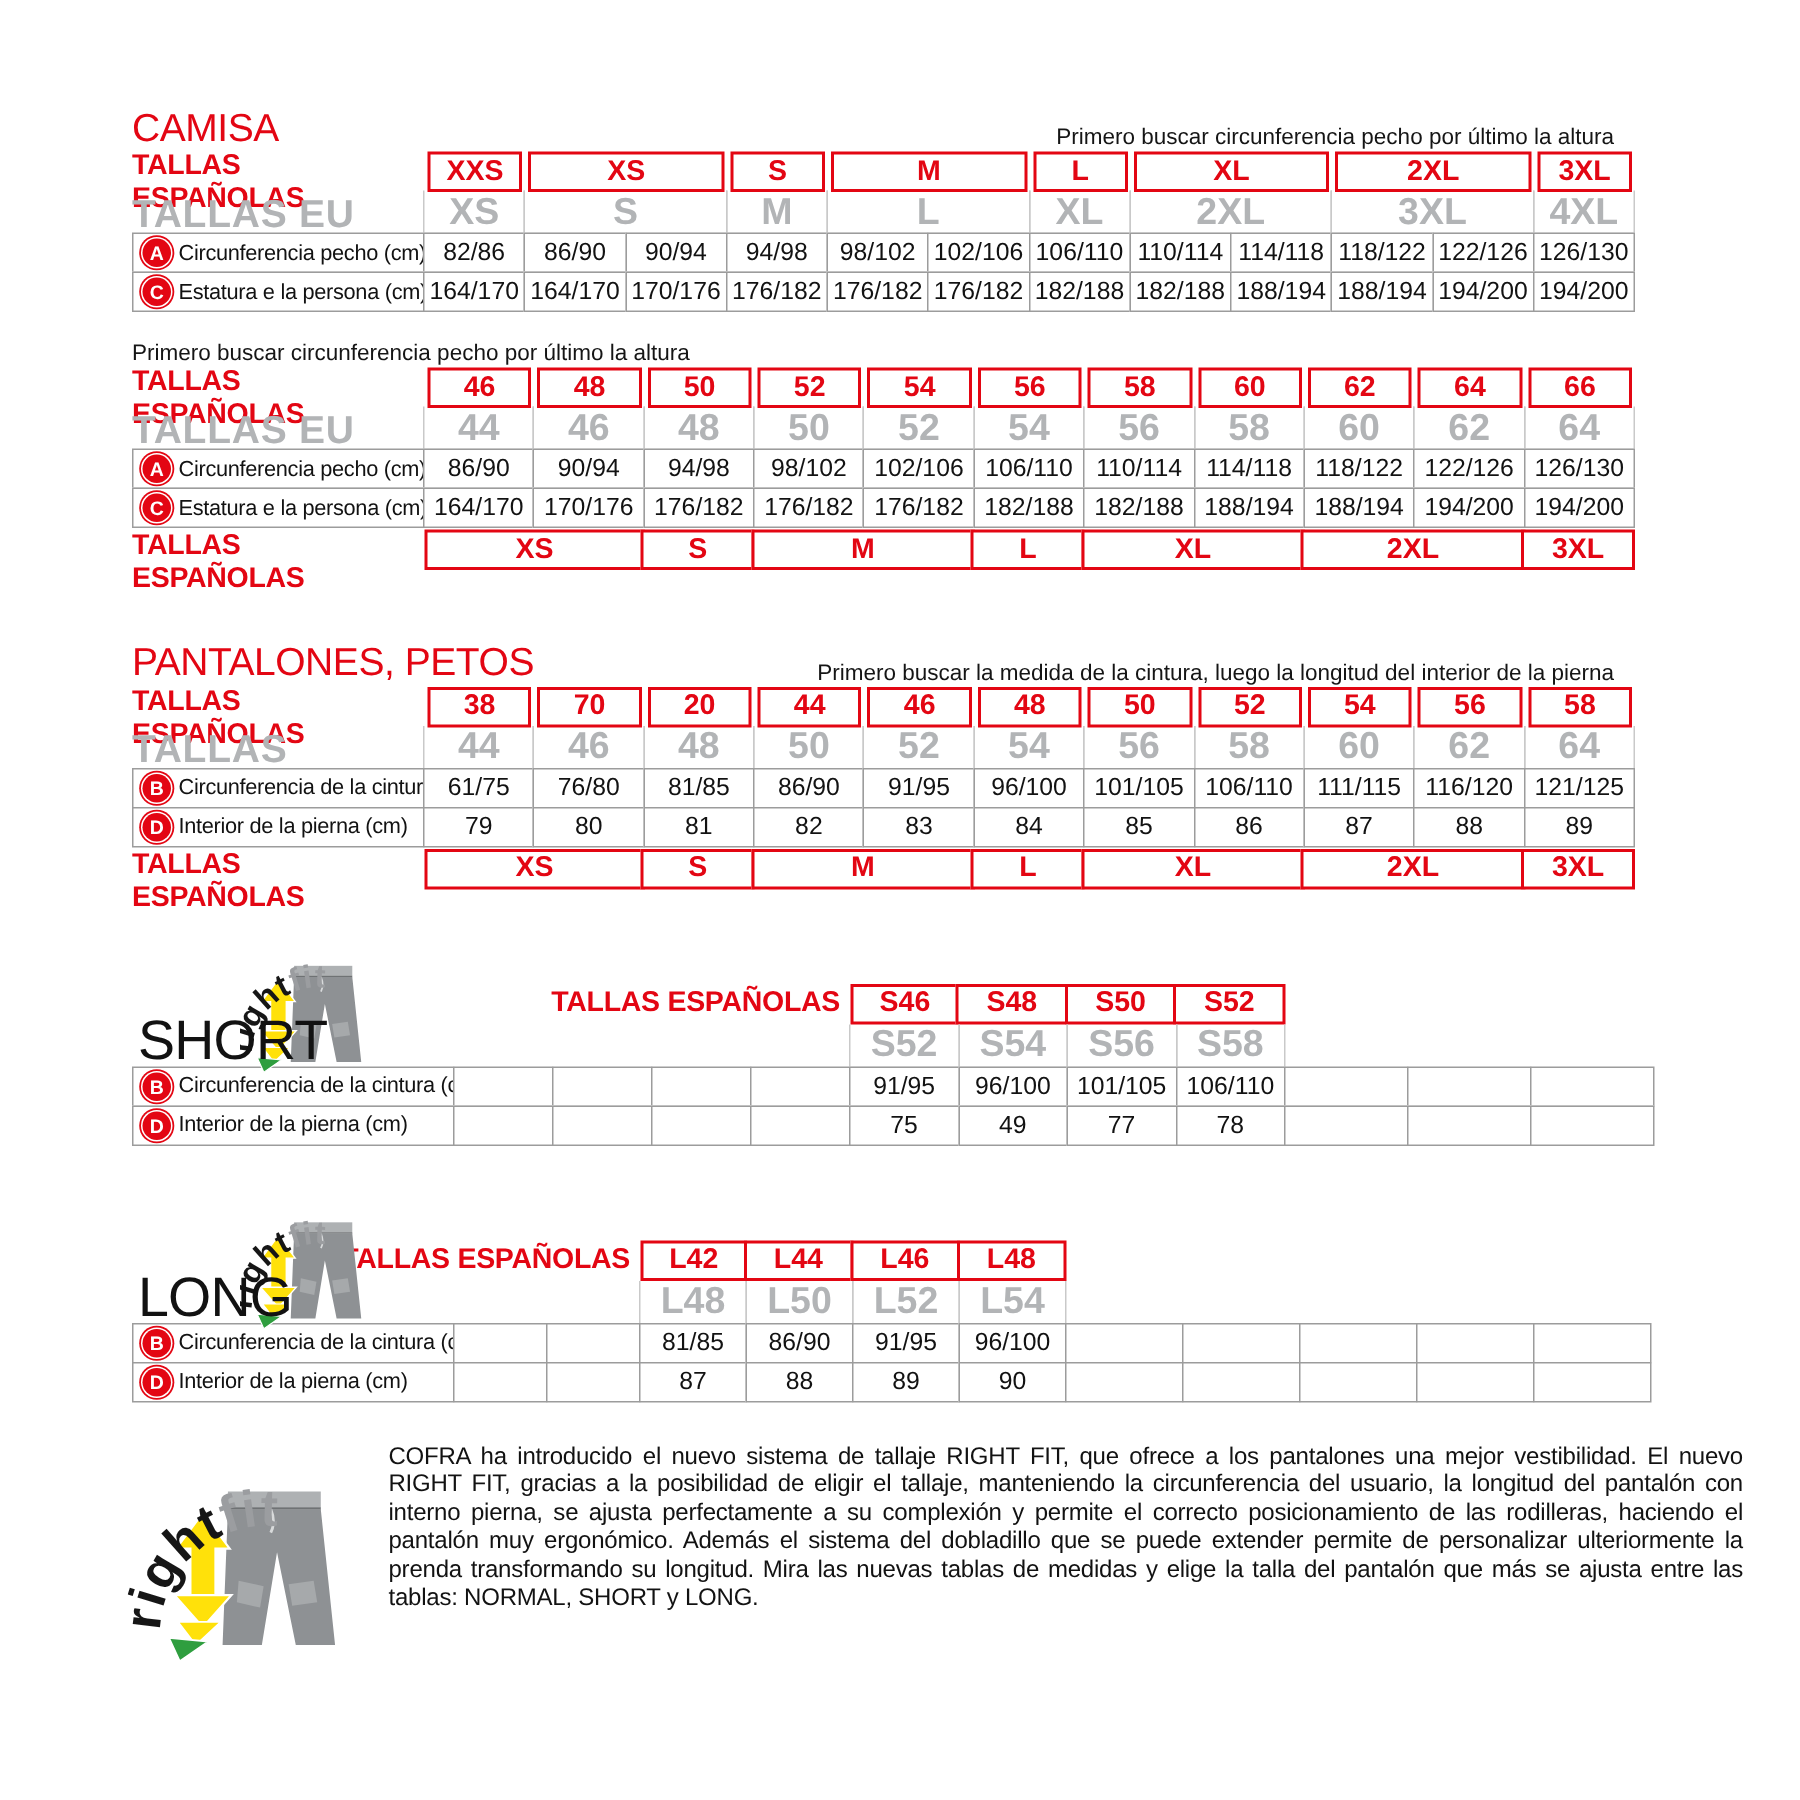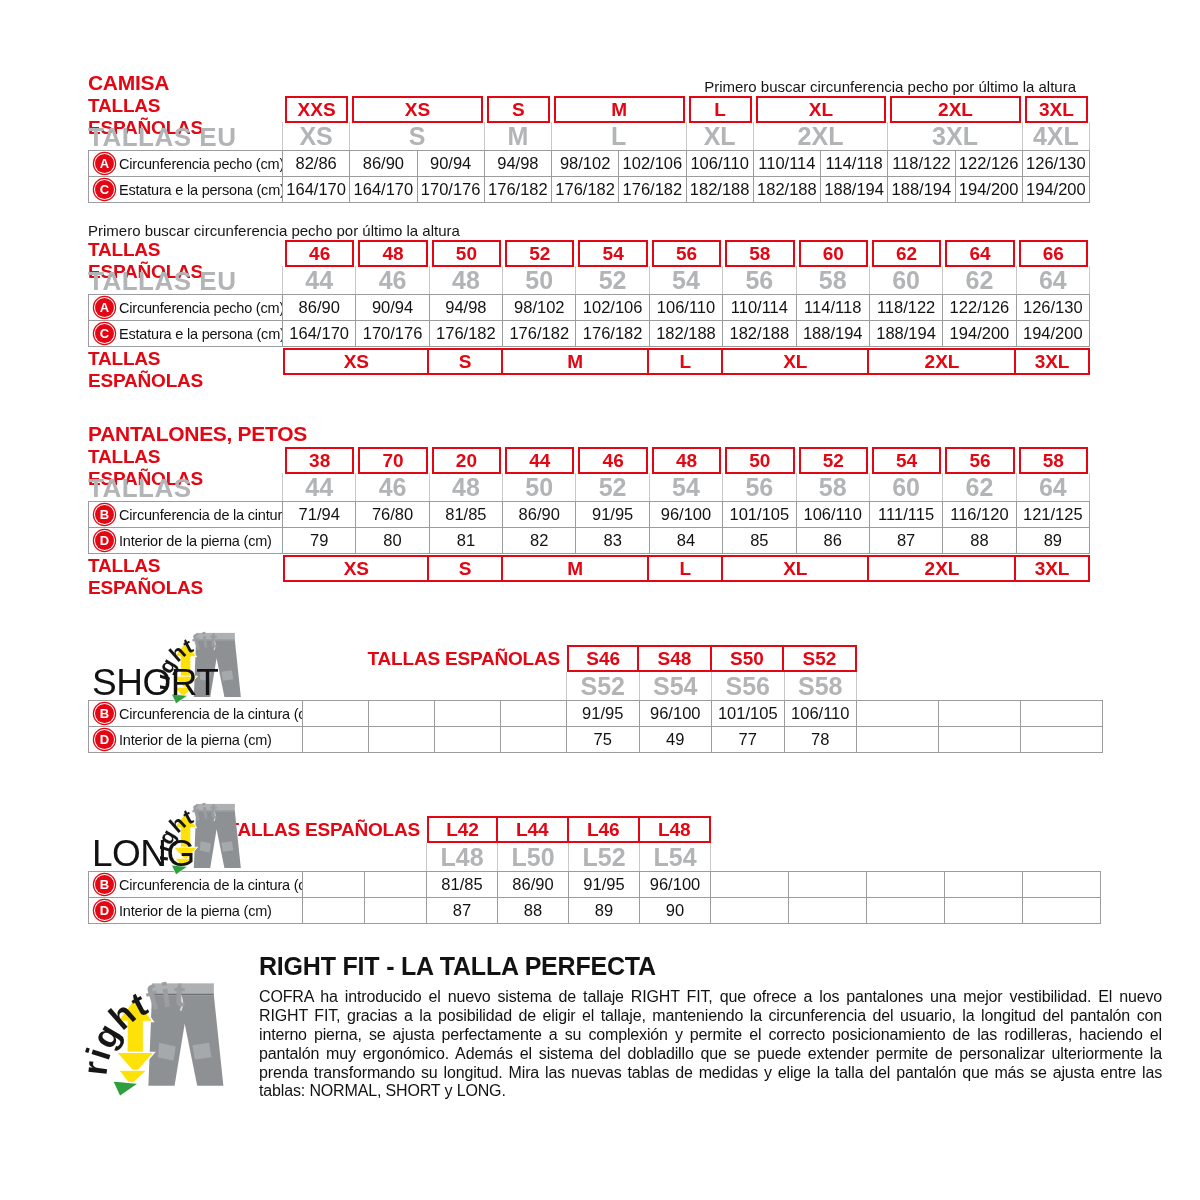--- a/index.html
+++ b/index.html
@@ -13,21 +13,21 @@
   html,body{background:#fff}
   body{
     width:1200px;height:1200px;overflow:hidden;
     font-family:"Liberation Sans",sans-serif;color:var(--ink);
   }
   .page{position:relative;width:1200px;height:1200px;padding-top:72px}
 
   
   .sec{margin-left:88px;width:1002px}
   .sec-head{display:flex;align-items:flex-end;justify-content:space-between;margin-bottom:1px}
-  .title{color:var(--red);font-size:21px;font-weight:bold;line-height:1.05;letter-spacing:-.3px}
+  .title{color:var(--red);font-size:26px;font-weight:normal;line-height:1.05;letter-spacing:-.3px}
   .note{font-size:15px;color:#151515;padding-right:14px;line-height:1}
   .trow{display:grid;grid-template-columns:195px repeat(var(--n),1fr)}
   .lab{display:flex;align-items:center}
   .red-lab{justify-content:flex-end;color:var(--red);font-weight:bold;font-size:19px;padding-right:7px;letter-spacing:-.2px}
   .gray-lab{color:var(--gray);font-weight:bold;font-size:26px;letter-spacing:.5px}
   .red-head{height:27px}
   .red-head .redbox{margin:1px 2px}
   .redbox,.redcell{
     border:2.5px solid var(--red);color:var(--red);font-weight:bold;font-size:19px;
     display:flex;align-items:center;justify-content:center;height:27px;background:#fff;
@@ -226,20 +226,21 @@
           <div class="redcell" style="grid-column: span 2;">XL</div>
           <div class="redcell" style="grid-column: span 2;">2XL</div>
           <div class="redcell" style="grid-column: span 1;">3XL</div>
         </div>
       </div>
   </section>
 
   <section class="sec" style="margin-top:48px">
     <div class="sec-head">
       <h2 class="title">PANTALONES, PETOS</h2>
+      <div class="note">Primero buscar la medida de la cintura, luego la longitud del interior de la pierna</div>
     </div>
     <div class="stable" id="pantalones-table" style="--n:11">
         <div class="trow red-head">
           <div class="lab red-lab">TALLAS ESPAÑOLAS</div>
           <div class="redbox" style="grid-column: span 1;">38</div>
           <div class="redbox" style="grid-column: span 1;">70</div>
           <div class="redbox" style="grid-column: span 1;">20</div>
           <div class="redbox" style="grid-column: span 1;">44</div>
           <div class="redbox" style="grid-column: span 1;">46</div>
           <div class="redbox" style="grid-column: span 1;">48</div>
@@ -261,21 +262,21 @@
           <div class="graycell" style="grid-column: span 1;">58</div>
           <div class="graycell" style="grid-column: span 1;">60</div>
           <div class="graycell" style="grid-column: span 1;">62</div>
           <div class="graycell" style="grid-column: span 1;">64</div>
         </div>
         <div class="trow data-row">
           <div class="lab data-lab">
             <div class="badge">B</div>
             <div class="lab-text">Circunferencia de la cintura (cm)</div>
           </div>
-          <div class="dcell">71/94</div>
+          <div class="dcell">61/75</div>
           <div class="dcell">76/80</div>
           <div class="dcell">81/85</div>
           <div class="dcell">86/90</div>
           <div class="dcell">91/95</div>
           <div class="dcell">96/100</div>
           <div class="dcell">101/105</div>
           <div class="dcell">106/110</div>
           <div class="dcell">111/115</div>
           <div class="dcell">116/120</div>
           <div class="dcell">121/125</div>
@@ -473,18 +474,17 @@
           </g>
           <g>
             <polygon points="32,40 17,60 25,60 25,88 39,88 39,60 47,60" fill="#ffe10a" stroke="#fff" stroke-width="1.2"></polygon>
             <polygon points="16,86 48,86 32,104" fill="#ffe10a" stroke="#fff" stroke-width="1.2"></polygon>
             <polygon points="18,101 42,101 28,114" fill="#ffe10a" stroke="#fff" stroke-width="1"></polygon>
             <polygon points="13,110 35,112 19,123" fill="#2f9e3f" stroke="#fff" stroke-width="1"></polygon>
           </g>
           <text font-family="Liberation Sans, sans-serif" font-size="29" font-weight="bold" letter-spacing="1"><textPath href="#arcr" startOffset="0"><tspan fill="#161616">right</tspan><tspan fill="#9b9da0">fit</tspan></textPath></text>
         </svg></div>
     <div class="rftext">
-      <h2 class="rf-title">RIGHT FIT - LA TALLA PERFECTA</h2>
       <p class="rf-body">COFRA ha introducido el nuevo sistema de tallaje RIGHT FIT, que ofrece a los pantalones una mejor vestibilidad. El nuevo RIGHT FIT, gracias a la posibilidad de eligir el tallaje, manteniendo la circunferencia del usuario, la longitud del pantalón con interno pierna, se ajusta perfectamente a su complexión y permite el correcto posicionamiento de las rodilleras, haciendo el pantalón muy ergonómico. Además el sistema del dobladillo que se puede extender permite de personalizar ulteriormente la prenda transformando su longitud. Mira las nuevas tablas de medidas y elige la talla del pantalón que más se ajusta entre las tablas: NORMAL, SHORT y LONG.</p>
     </div>
   </section>
 
 </div>
 
 </body></html>

